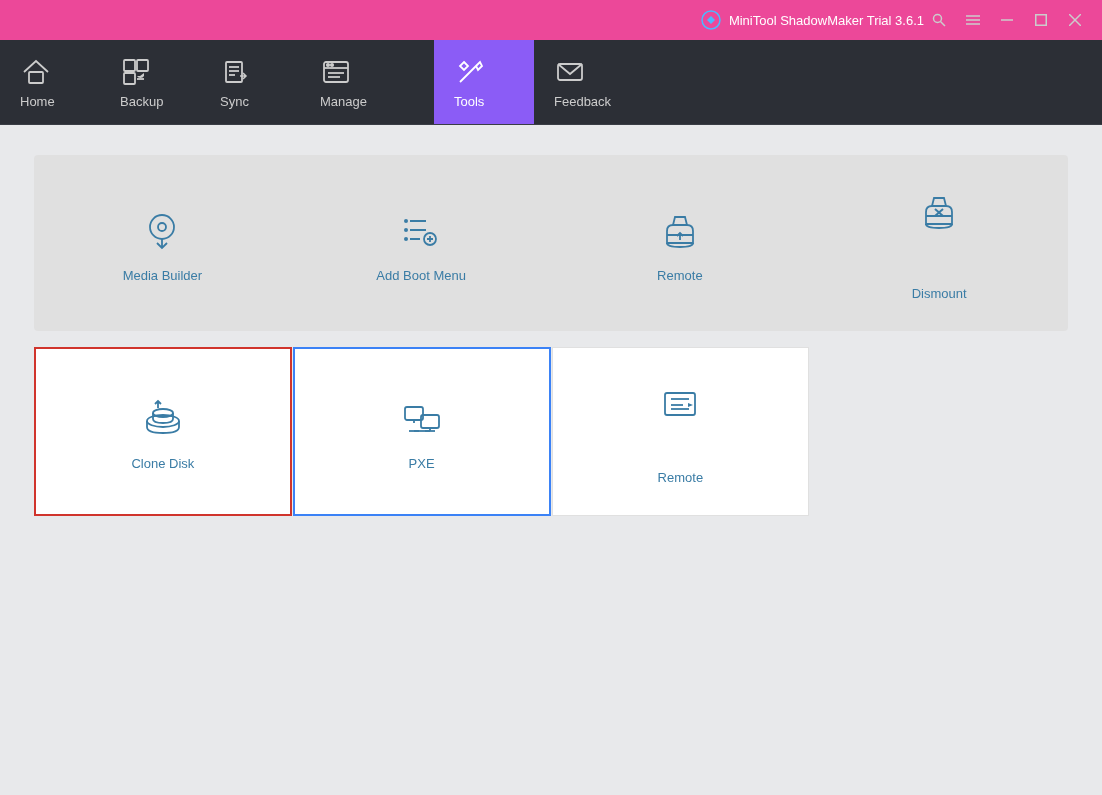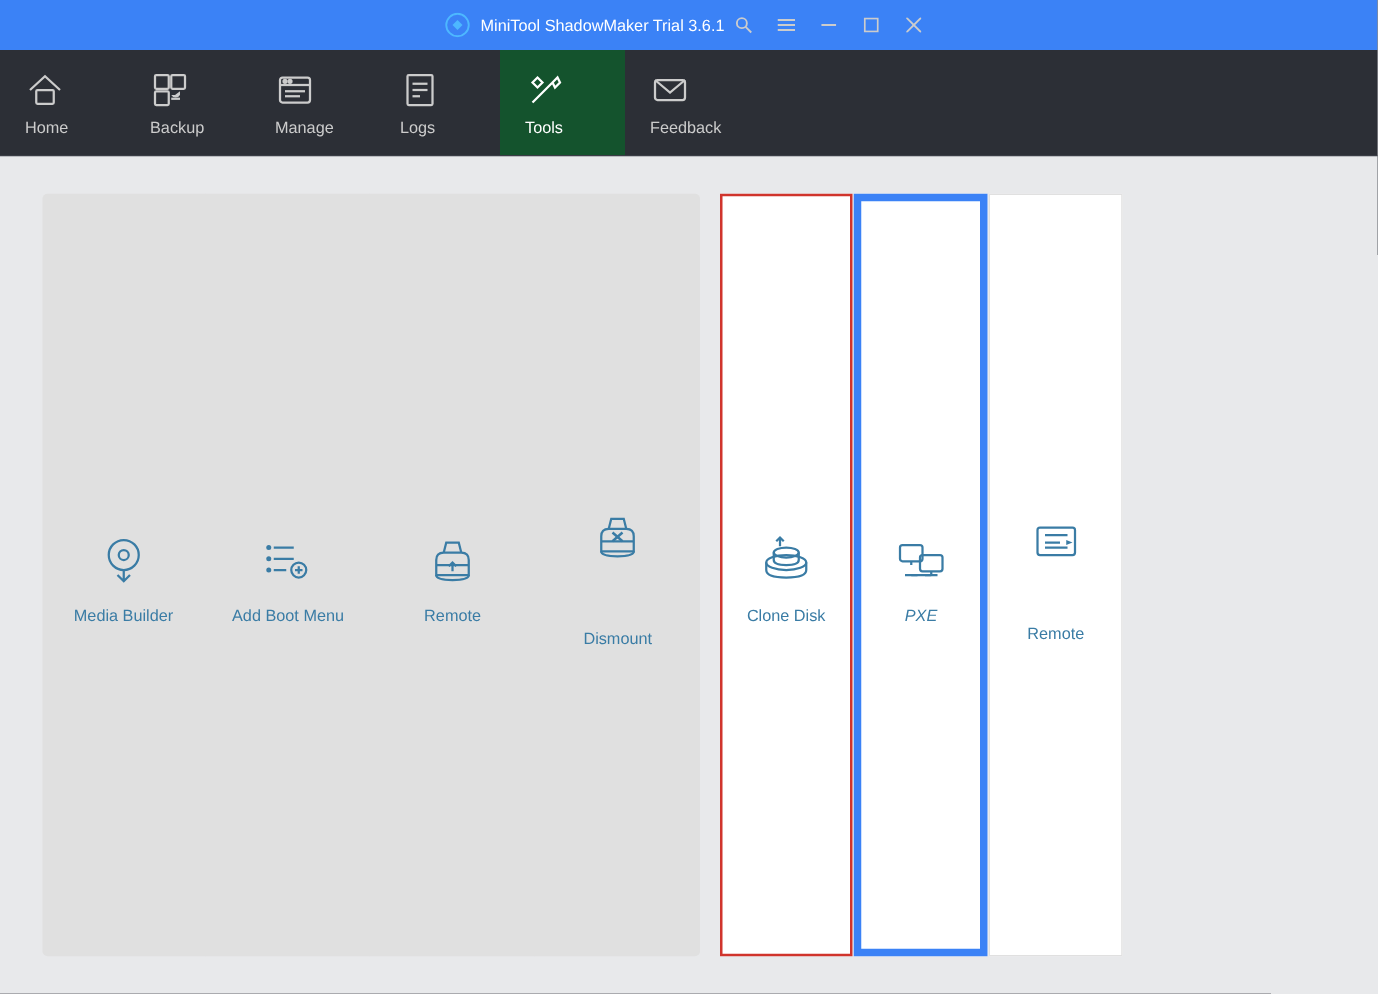--- a/index.html
+++ b/index.html
@@ -8,24 +8,24 @@
       background: #2c2f36;
       width: 1102px;
       height: 795px;
       overflow: hidden;
       display: flex;
       flex-direction: column;
     }
 
     
     .title-bar {
-      background: #3b82f6;
-      display: flex;
-      align-items: center;
-      justify-content: center;
+      background: #ec4899;
+      display: flex;
+      align-items: center;
+      justify-content: flex-end;
       padding: 0 12px;
       height: 40px;
       flex-shrink: 0;
     }
     .title-bar-left {
       display: flex;
       align-items: center;
       gap: 8px;
       color: #ffffff;
       font-size: 13px;
@@ -66,35 +66,36 @@
       justify-content: center;
       padding: 10px 20px;
       min-width: 100px;
       color: #cccccc;
       cursor: pointer;
       gap: 6px;
       font-size: 13px;
       transition: background 0.15s;
     }
     .nav-item.active {
-      background: #14532d;
+      background: #8b5cf6;
       color: #ffffff;
+      margin-left: 34px;
     }
     .nav-item svg {
       width: 32px;
       height: 32px;
     }
 
     
     .main-content {
       flex: 1;
       background: #e8e9eb;
       padding: 30px 34px;
       display: flex;
-      flex-direction: row;
+      flex-direction: column;
       gap: 16px;
       overflow: hidden;
     }
     .tool-card {
       flex: 1;
       display: flex;
       flex-direction: column;
       align-items: center;
       justify-content: center;
       padding: 30px 20px;
@@ -207,43 +208,44 @@
     <svg viewBox="0 0 32 32" fill="none" stroke="#cccccc" stroke-width="1.8">
       <rect x="4" y="4" width="11" height="11" rx="1"></rect>
       <rect x="17" y="4" width="11" height="11" rx="1"></rect>
       <rect x="4" y="17" width="11" height="11" rx="1"></rect>
       <path d="M20 20 L24 17 L24 20 A4 4 0 0 1 17 20Z" fill="#cccccc" stroke="none"></path>
       <path d="M17 23 L24 23" stroke="#cccccc"></path>
     </svg>
     <span>Backup</span>
   </div>
 
+  <div class="nav-item">
+    <svg viewBox="0 0 32 32" fill="none" stroke="#cccccc" stroke-width="1.8">
+      <rect x="6" y="6" width="16" height="20" rx="1"></rect>
+      <line x1="9" y1="11" x2="19" y2="11"></line>
+      <line x1="9" y1="15" x2="19" y2="15"></line>
+      <line x1="9" y1="19" x2="15" y2="19"></line>
+      <path d="M20 20 L26 20 M23 17 L26 20 L23 23" stroke="#cccccc" stroke-width="1.5"></path>
+    </svg>
+    <span>Sync</span>
+  </div>
 
 
   <div class="nav-item">
     <svg viewBox="0 0 32 32" fill="none" stroke="#cccccc" stroke-width="1.8">
       <rect x="4" y="6" width="24" height="20" rx="2"></rect>
       <line x1="4" y1="12" x2="28" y2="12"></line>
       <circle cx="8" cy="9" r="1.2" fill="#cccccc"></circle>
       <circle cx="12" cy="9" r="1.2" fill="#cccccc"></circle>
       <line x1="8" y1="17" x2="24" y2="17"></line>
       <line x1="8" y1="21" x2="20" y2="21"></line>
     </svg>
     <span>Manage</span>
   </div>
 
-  <div class="nav-item">
-    <svg viewBox="0 0 32 32" fill="none" stroke="#cccccc" stroke-width="1.8">
-      <rect x="6" y="4" width="20" height="24" rx="1"></rect>
-      <line x1="10" y1="11" x2="22" y2="11"></line>
-      <line x1="10" y1="16" x2="22" y2="16"></line>
-      <line x1="10" y1="21" x2="16" y2="21"></line>
-    </svg>
-    <span>Logs</span>
-  </div>
 
   <div class="nav-item active">
     <svg viewBox="0 0 32 32" fill="none" stroke="#ffffff" stroke-width="1.8">
       <path d="M6 26 L22 10 M22 10 L26 6 L28 10 L24 14 L22 10Z"></path>
       <path d="M10 6 L14 10 L10 14 L6 10 Z"></path>
     </svg>
     <span>Tools</span>
   </div>
 
   <div class="nav-item">
@@ -325,21 +327,21 @@
           <ellipse cx="25" cy="28" rx="16" ry="6"></ellipse>
           <path d="M9 28 L9 34 Q9 40 25 40 Q41 40 41 34 L41 28"></path>
           <ellipse cx="25" cy="20" rx="10" ry="4"></ellipse>
           <path d="M15 20 L15 26 Q15 30 25 30 Q35 30 35 26 L35 20"></path>
           <path d="M20 15 L20 8 M17 11 L20 8 L23 11" stroke="#3a7ca5"></path>
         </svg>
       </div>
       <span class="tool-label">Clone Disk</span>
     </div>
 
-    <div class="tool-card" style="background:#fff; border:6px solid #3b82f6;font-style:italic;">
+    <div class="tool-card" style="background:#fff; border:2px solid #3b82f6;">
       <div class="tool-icon">
         <svg width="50" height="50" viewBox="0 0 50 50" fill="none" stroke="#3a7ca5" stroke-width="1.8">
           <rect x="8" y="14" width="18" height="13" rx="2"></rect>
           <rect x="24" y="22" width="18" height="13" rx="2"></rect>
           <line x1="17" y1="27" x2="17" y2="30"></line>
           <line x1="33" y1="35" x2="33" y2="38"></line>
           <line x1="12" y1="38" x2="22" y2="38"></line>
           <line x1="28" y1="38" x2="38" y2="38"></line>
           <line x1="17" y1="38" x2="33" y2="38"></line>
         </svg>

